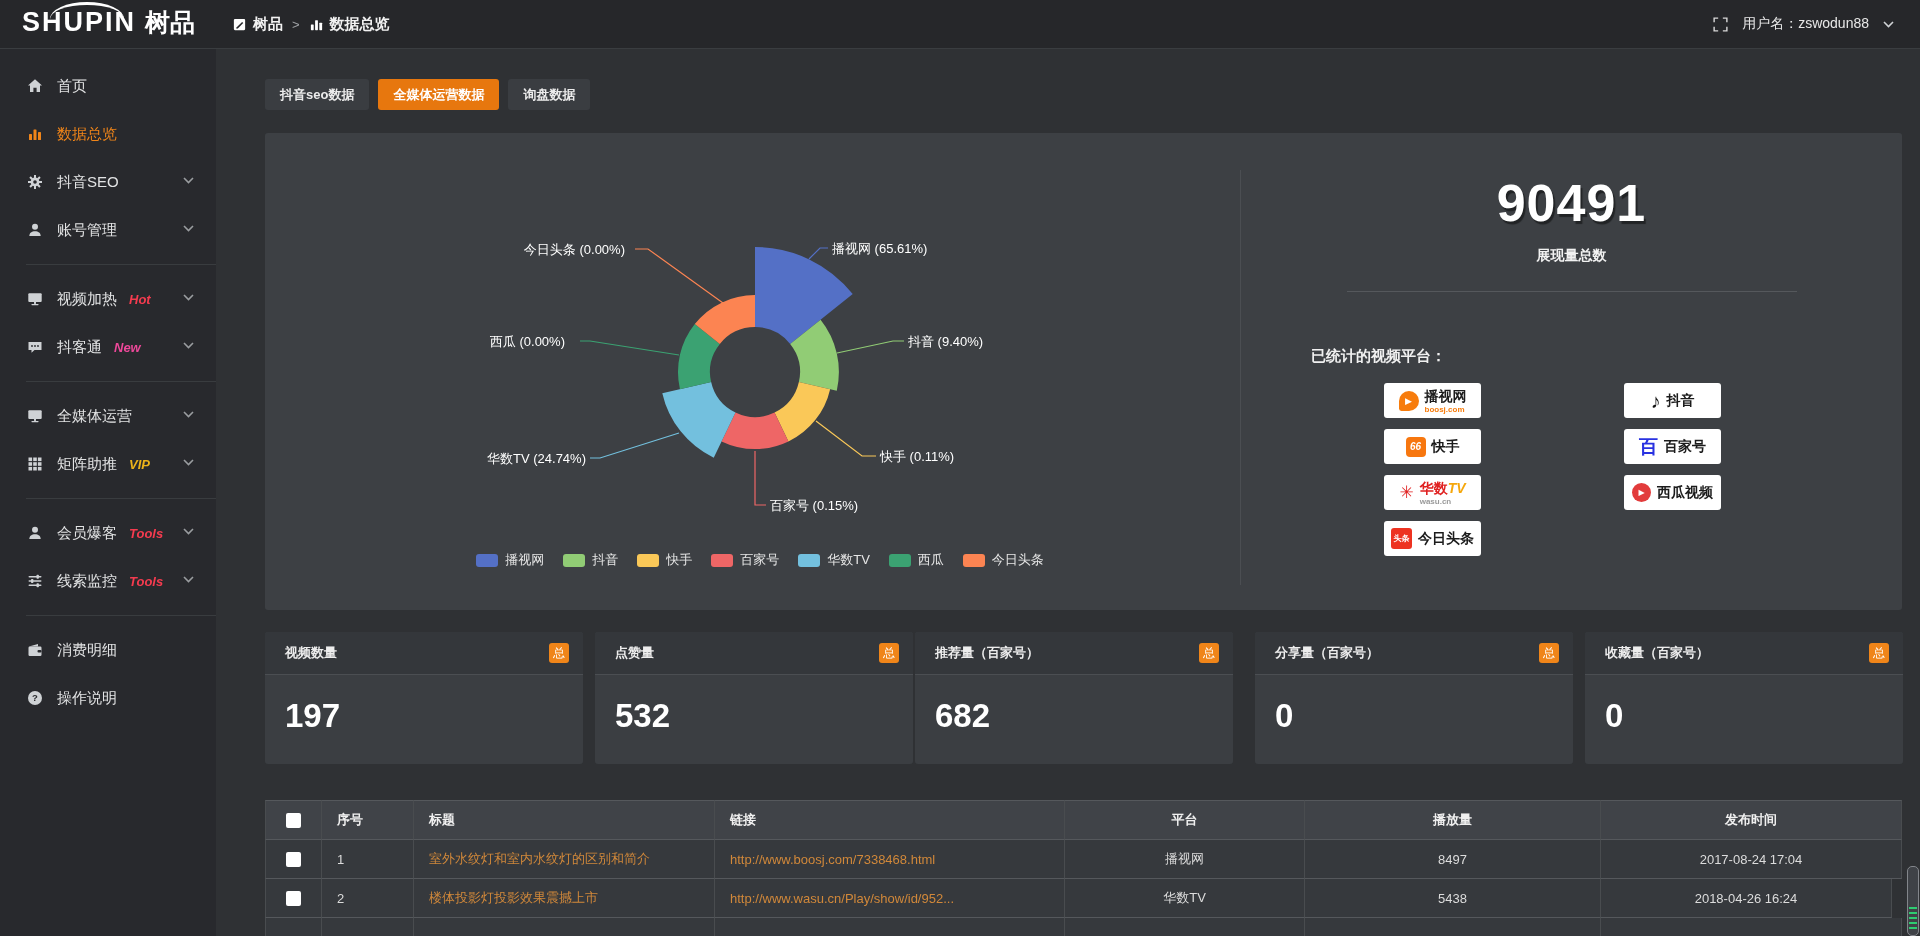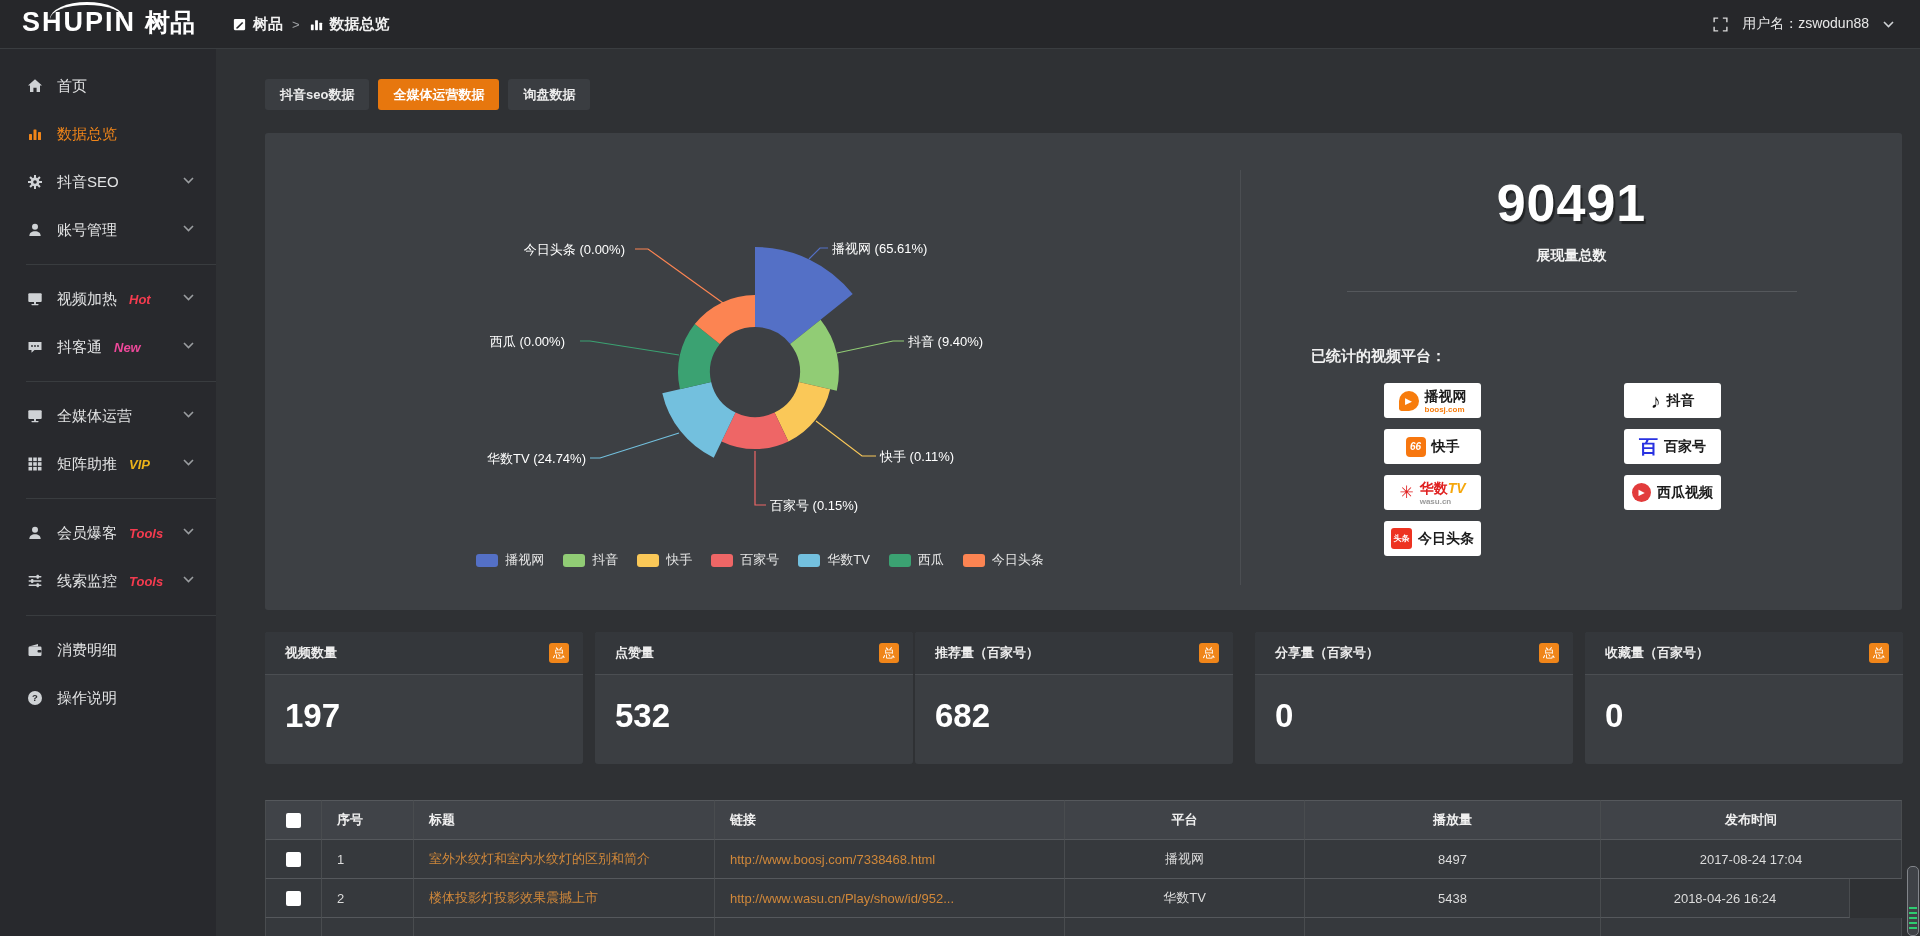--- a/index.html
+++ b/index.html
@@ -494,21 +494,21 @@
         </div>
         <div class="trow tbody">
           <div class="tcell " style="width: 56px;">
             <span class="checkbox"></span>
           </div>
           <div class="tcell c-pad" style="width: 92px;">2</div>
           <div class="tcell c-pad orange" style="width: 301px;">楼体投影灯投影效果震撼上市</div>
           <div class="tcell c-pad orange" style="width: 350px;">http://www.wasu.cn/Play/show/id/952...</div>
           <div class="tcell c-center" style="width: 240px;">华数TV</div>
           <div class="tcell c-center" style="width: 296px;">5438</div>
-          <div class="tcell c-center" style="width: 250px;">2018-04-26 16:24</div>
+          <div class="tcell c-center" style="width: 292px;">2018-04-26 16:24</div>
         </div>
         <div class="trow tbody">
           <div class="tcell " style="width: 56px;"></div>
           <div class="tcell c-pad" style="width: 92px;"></div>
           <div class="tcell c-pad orange" style="width: 301px;"></div>
           <div class="tcell c-pad orange" style="width: 350px;"></div>
           <div class="tcell c-center" style="width: 240px;"></div>
           <div class="tcell c-center" style="width: 296px;"></div>
           <div class="tcell c-center" style="width: 302px;"></div>
         </div>

